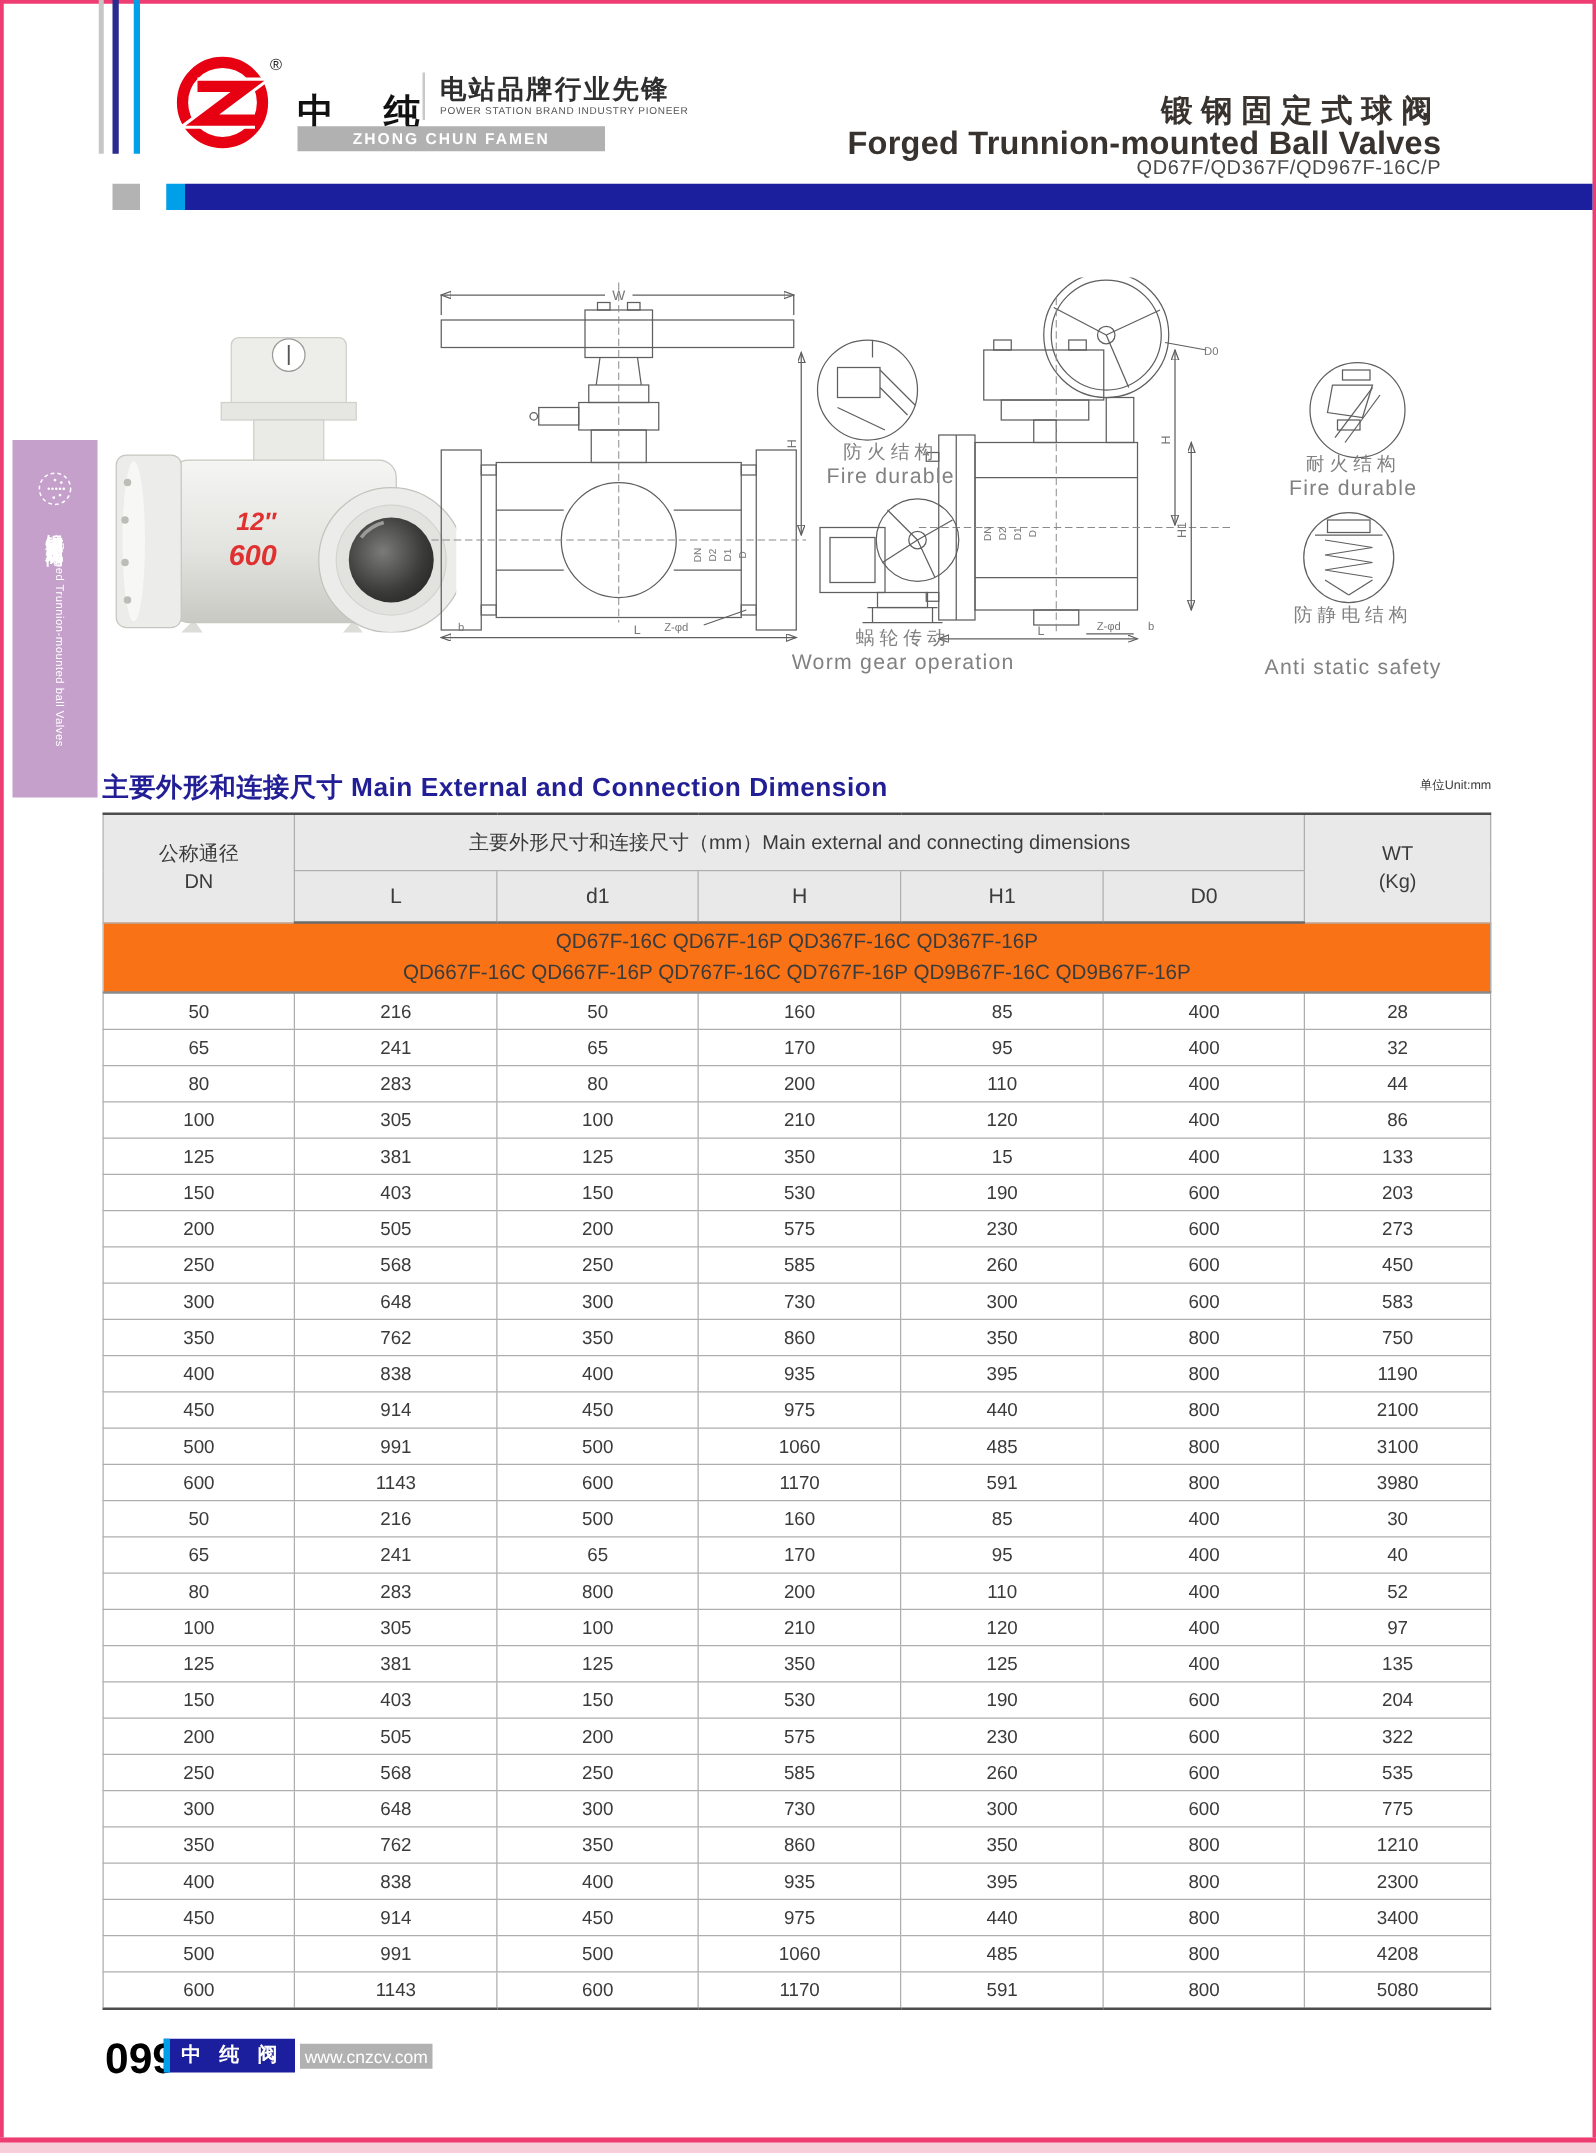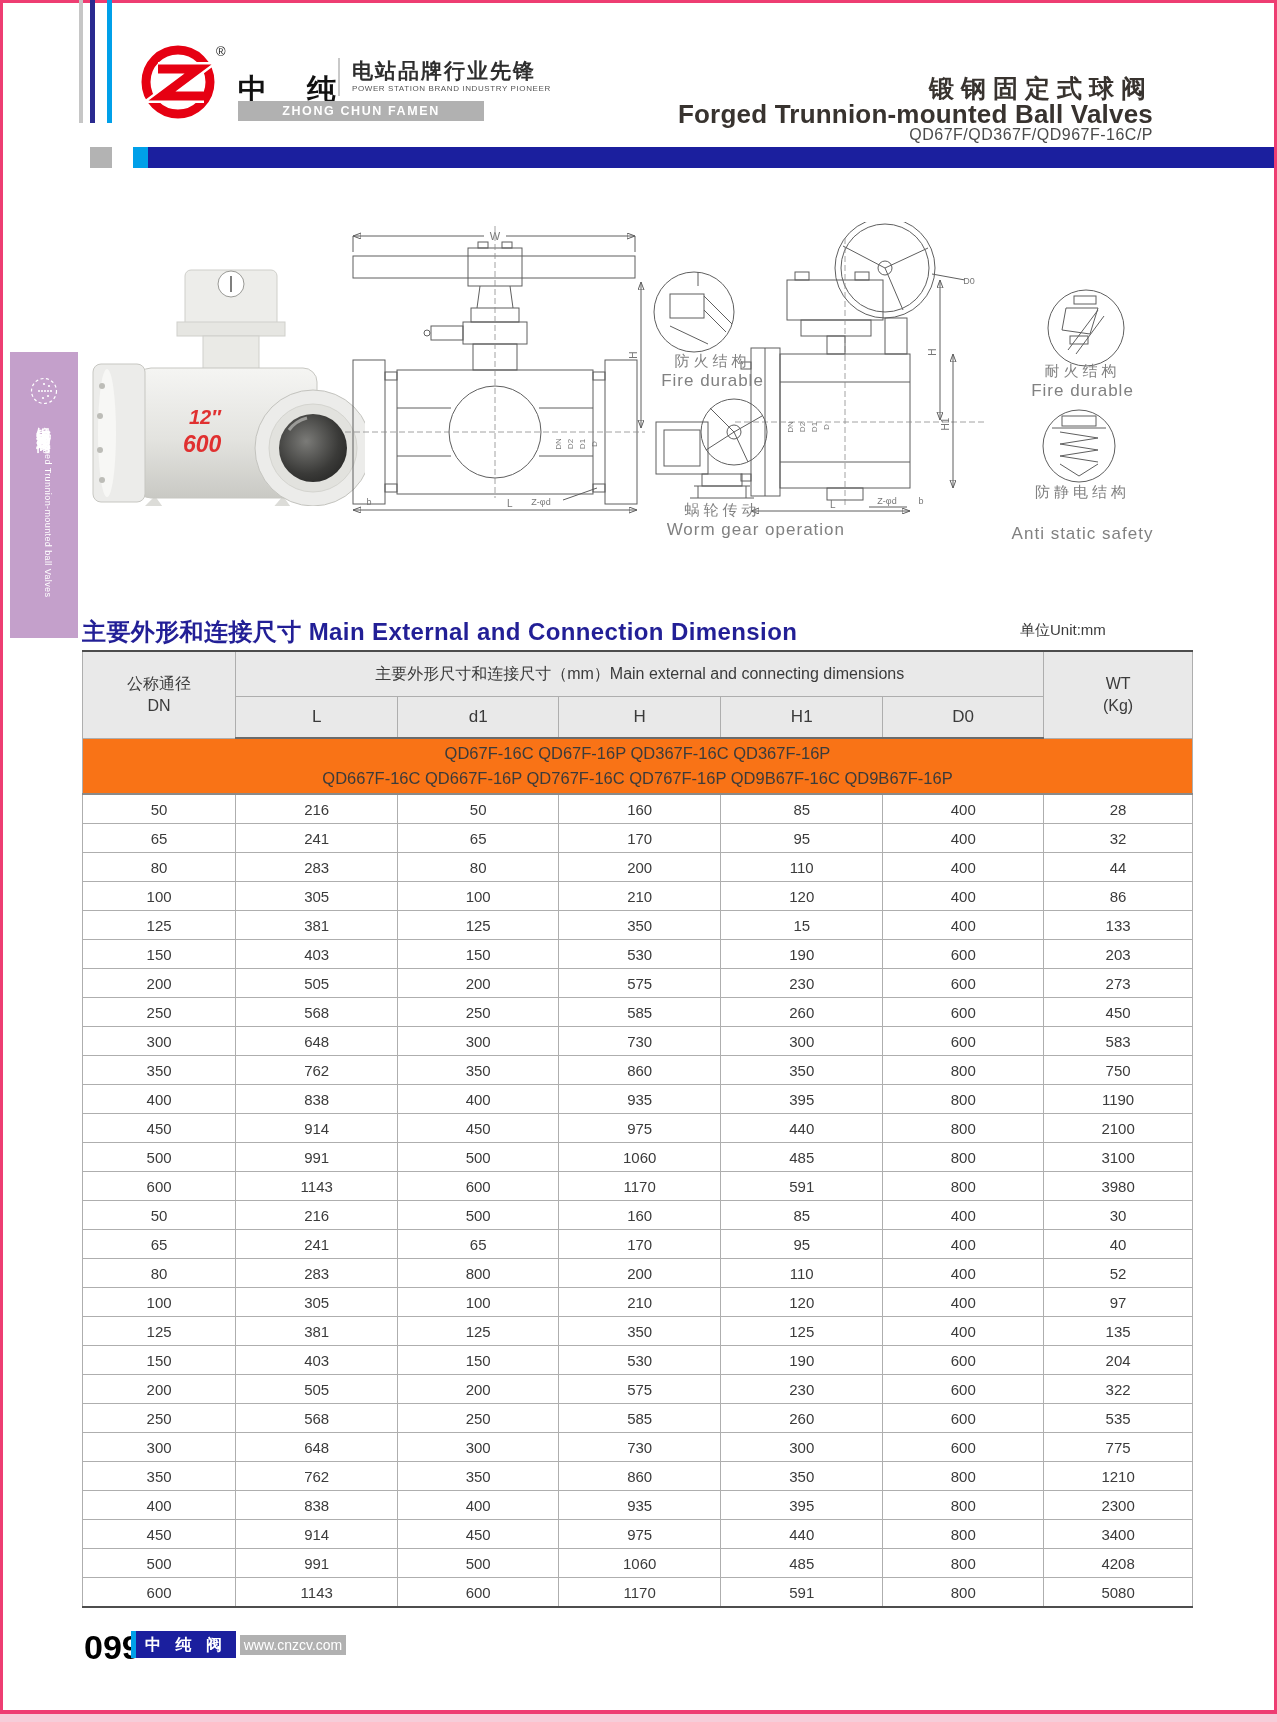--- a/index.html
+++ b/index.html
@@ -45,22 +45,22 @@
 
   
   svg text { font-family:"Liberation Sans", sans-serif; fill:#777; }
   .draw line, .draw rect, .draw circle, .draw path, .draw polyline { stroke:#5f5f5f; stroke-width:1; fill:none; }
   .draw .dash { stroke-dasharray:6 3; stroke-width:0.8; stroke:#8a8a8a; }
   .cap { color:#818181; text-align:center; }
   .cap-cn { font-size:15px; letter-spacing:4px; }
   .cap-en { font-size:17px; letter-spacing:1px; }
 
   
-  .sec-title { left:82px; top:616px; font-size:24px; font-weight:bold; color:#221f96; letter-spacing:0.4px; }
-  .sec-unit { left:1020px; top:621px; width:173px; text-align:left; font-size:15px; color:#3a3a3a; }
+  .sec-title { left:82px; top:616px; font-size:21px; font-weight:bold; color:#221f96; letter-spacing:0.4px; }
+  .sec-unit { left:1020px; top:621px; width:173px; text-align:right; font-size:10px; color:#3a3a3a; }
 
   
   .table-wrap { left:82px; top:650px; width:1111px; }
   table { border-collapse:collapse; width:100%; table-layout:fixed; color:#3b3b3b; }
   th, td { border:1px solid #aeaeae; text-align:center; font-weight:normal; padding:0; }
   thead tr.hr1 > * { border-top:2px solid #4d4d4d; }
   tr.hr1 th, tr.hr2 th { background:#e9e9e9; }
   tr.hr1 th { height:44px; font-size:16px; }
   tr.hr2 th { height:40px; font-size:17px; border-bottom:2px solid #6b6b6b; }
   tr.models-row td { background:#f97316; height:54px; font-size:16.5px; border-bottom:2px solid #8a8a8a; line-height:1.5; }
@@ -293,21 +293,21 @@
       <line x1="84" y1="40" x2="112" y2="24"></line>
     <line x1="84" y1="40" x2="98" y2="70"></line>
       <line x1="84" y1="40" x2="56" y2="58"></line>
     <rect x="52" y="82" width="40" height="12"></rect>
     <line x1="44" y1="94" x2="100" y2="94"></line>
     <line x1="48" y1="94" x2="48" y2="106"></line>
       <line x1="96" y1="94" x2="96" y2="106"></line>
     <line x1="40" y1="106" x2="104" y2="106"></line>
   </svg>
   <div class="abs cap cap-cn" style="left:620px; top:501px; width:205px;">蜗轮传动</div>
-  <div class="abs cap cap-en" style="left:600px; top:520px; width:245px;text-align:right;">Worm gear operation</div>
+  <div class="abs cap cap-en" style="left:600px; top:520px; width:245px;">Worm gear operation</div>
 
   <svg class="abs draw" style="left:1040px; top:284px;" width="92" height="88" viewBox="0 0 92 88">
     <defs>
       <pattern id="xh2" width="6" height="6" patternUnits="userSpaceOnUse">
         <path d="M0,6 L6,0 M0,0 L6,6" stroke="#5f5f5f" stroke-width="0.8"></path>
       </pattern>
     </defs>
     <circle cx="46" cy="44" r="38"></circle>
     <rect x="34" y="12" width="22" height="8"></rect>
     <path d="M26,24 L58,24 L50,50 L22,46 Z" fill="url(#xh2)"></path>

